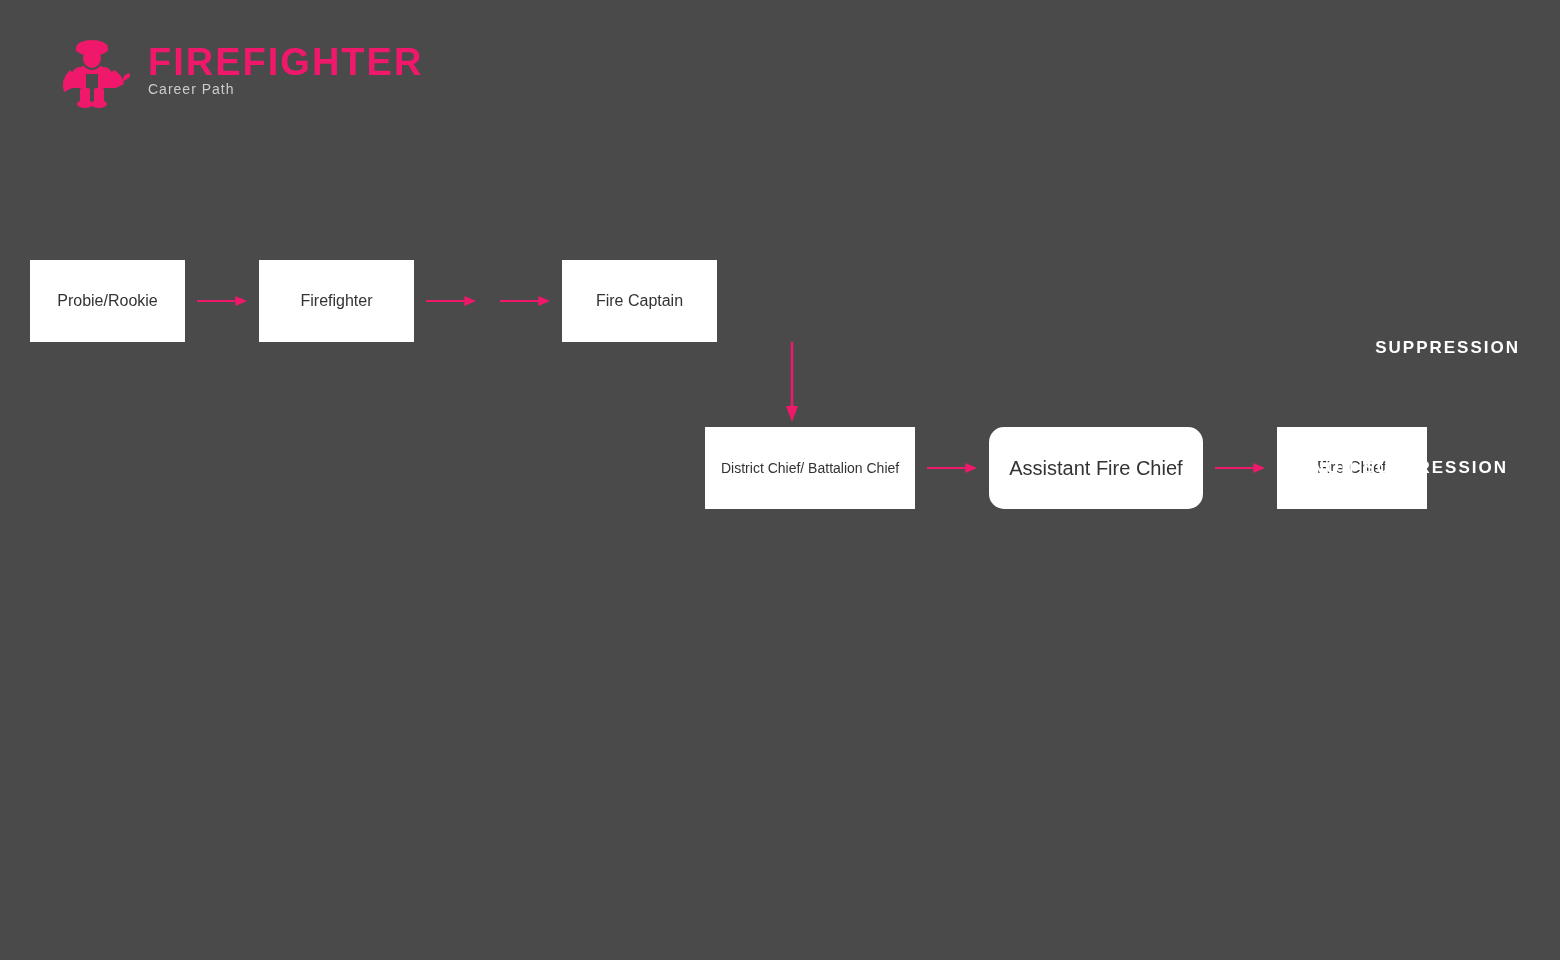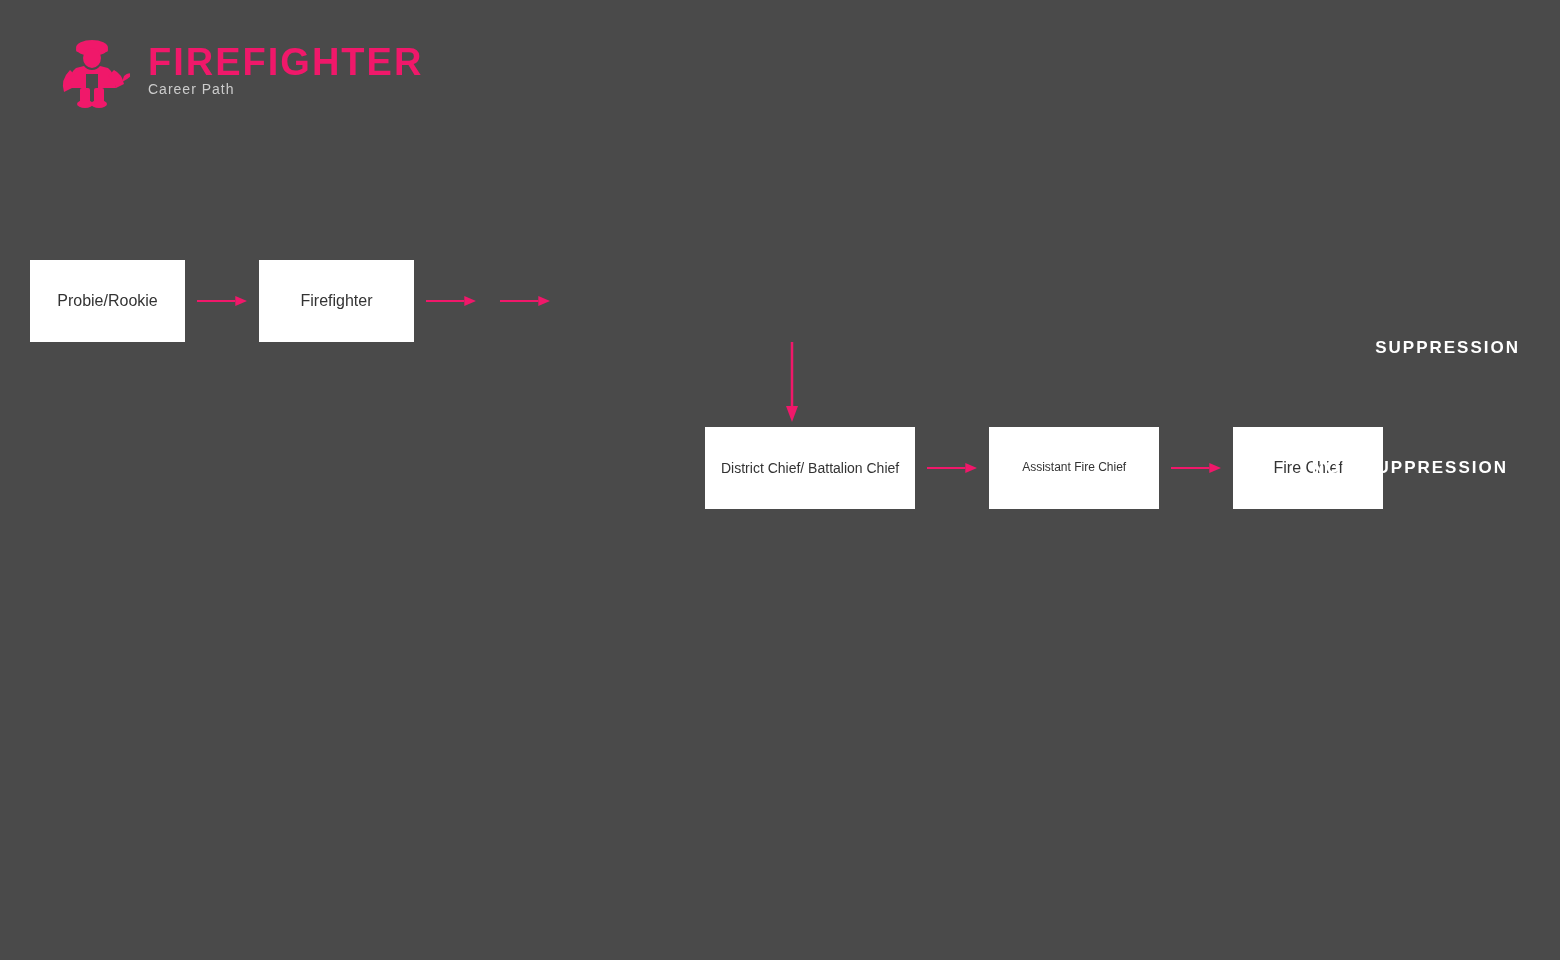--- a/index.html
+++ b/index.html
@@ -170,20 +170,23 @@
     </div>
 
 
     <div class="arrow-right">
       <svg viewBox="0 0 60 20" xmlns="http://www.w3.org/2000/svg" width="60" height="20">
         <line x1="0" y1="10" x2="46" y2="10" stroke="#f0186a" stroke-width="2.5"></line>
         <polygon points="46,4 60,10 46,16" fill="#f0186a"></polygon>
       </svg>
     </div>
 
+    <div class="career-box" style="min-width:155px; min-height:82px;">
+      <span>Fire Captain</span>
+    </div>
 
     <span class="row-label" style="right:10px; top:50%; transform:translateY(-50%);margin-top:47px;">SUPPRESSION</span>
   </div>
 
   <div style="position:relative; height:85px; display:flex; align-items:center;">
 
     <div style="position:absolute; left:752px; top:0; display:flex; flex-direction:column; align-items:center;">
       <svg viewBox="0 0 20 80" xmlns="http://www.w3.org/2000/svg" width="20" height="80">
         <line x1="10" y1="0" x2="10" y2="66" stroke="#f0186a" stroke-width="2.5"></line>
         <polygon points="4,64 16,64 10,80" fill="#f0186a"></polygon>
@@ -199,21 +202,21 @@
       <span>District Chief/ Battalion Chief</span>
     </div>
 
     <div class="arrow-right">
       <svg viewBox="0 0 60 20" xmlns="http://www.w3.org/2000/svg" width="60" height="20">
         <line x1="0" y1="10" x2="46" y2="10" stroke="#f0186a" stroke-width="2.5"></line>
         <polygon points="46,4 60,10 46,16" fill="#f0186a"></polygon>
       </svg>
     </div>
 
-    <div class="career-box" style="min-width:170px; min-height:82px; font-size:12px;">
+    <div class="career-box" style="min-width:170px; min-height:82px; font-size:20px;border-radius:15px;">
       <span>Assistant Fire Chief</span>
     </div>
 
     <div class="arrow-right">
       <svg viewBox="0 0 60 20" xmlns="http://www.w3.org/2000/svg" width="60" height="20">
         <line x1="0" y1="10" x2="46" y2="10" stroke="#f0186a" stroke-width="2.5"></line>
         <polygon points="46,4 60,10 46,16" fill="#f0186a"></polygon>
       </svg>
     </div>
 

